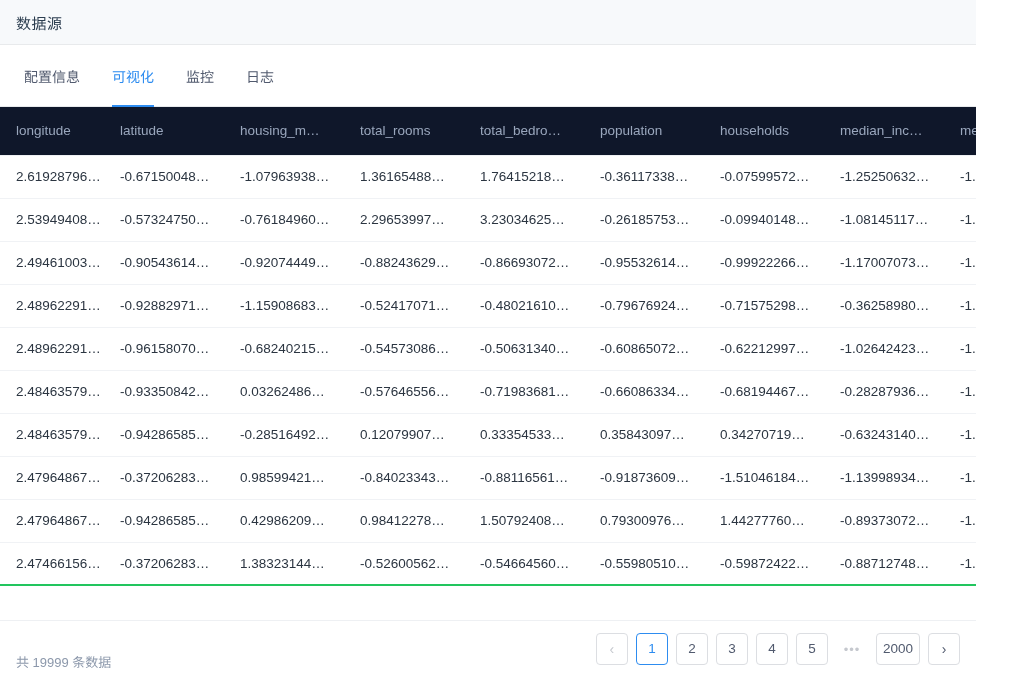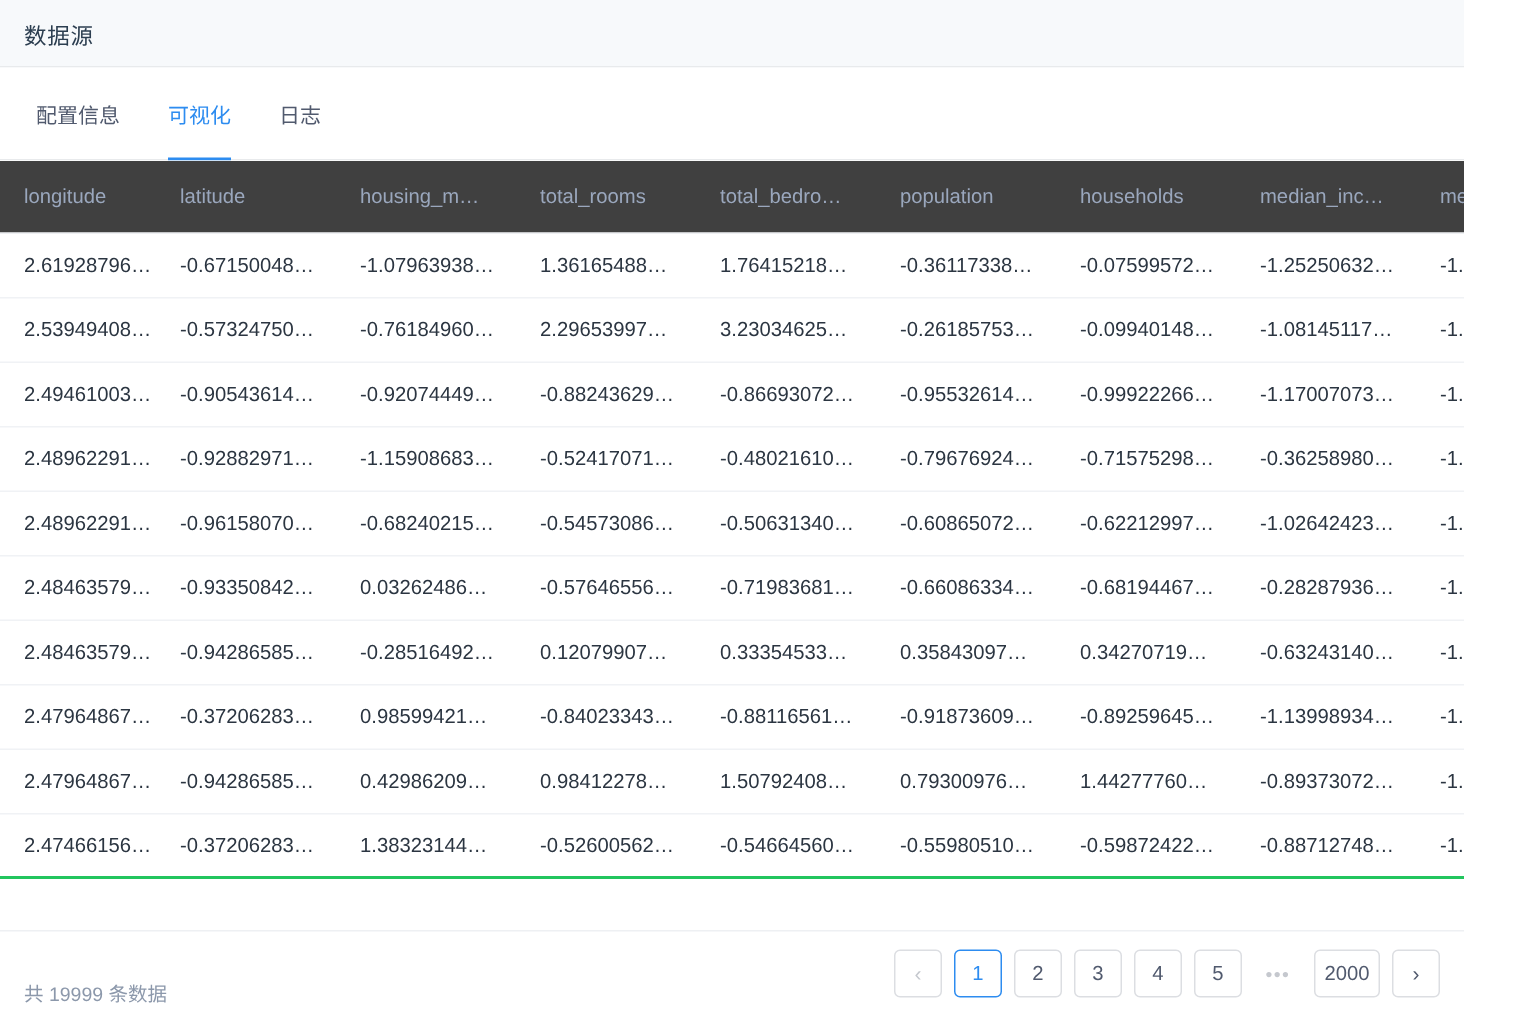--- a/index.html
+++ b/index.html
@@ -97,21 +97,21 @@
   }
   .dtable col { width: 120px; }
   .dtable thead th {
     height: 48px;
     text-align: left;
     font-weight: 400;
     color: #9aa7bd;
     font-size: 13.5px;
     padding: 0 10px 0 0;
     border-bottom: 1px solid #eef0f3;
-    background: #404040;
+    background: #0f172a;
     vertical-align: middle;
     white-space: nowrap;
     overflow: hidden;
     text-overflow: ellipsis;
   }
   .dtable thead th:first-child { padding-left: 16px; }
   .dtable tbody td {
     height: 43px;
     color: #2b3541;
     border-bottom: 1px solid #f0f2f5;
@@ -195,20 +195,23 @@
     <span class="title">数据源</span>
   </div>
 
   <div class="tabs-bar">
     <div class="tabs">
       <div class="tab">
         <span>配置信息</span>
       </div>
       <div class="tab active">
         <span>可视化</span>
+      </div>
+      <div class="tab">
+        <span>监控</span>
       </div>
       <div class="tab">
         <span>日志</span>
       </div>
     </div>
   </div>
 
   <div class="table-wrap">
     <table class="dtable">
       <colgroup id="table-colgroup">
@@ -313,21 +316,21 @@
             <td>-0.63243140…</td>
             <td>-1.0</td>
           </tr>
           <tr>
             <td>2.47964867…</td>
             <td>-0.37206283…</td>
             <td>0.98599421…</td>
             <td>-0.84023343…</td>
             <td>-0.88116561…</td>
             <td>-0.91873609…</td>
-            <td>-0.89259645…</td>
+            <td>-1.51046184…</td>
             <td>-1.13998934…</td>
             <td>-1.3</td>
           </tr>
           <tr>
             <td>2.47964867…</td>
             <td>-0.94286585…</td>
             <td>0.42986209…</td>
             <td>0.98412278…</td>
             <td>1.50792408…</td>
             <td>0.79300976…</td>

